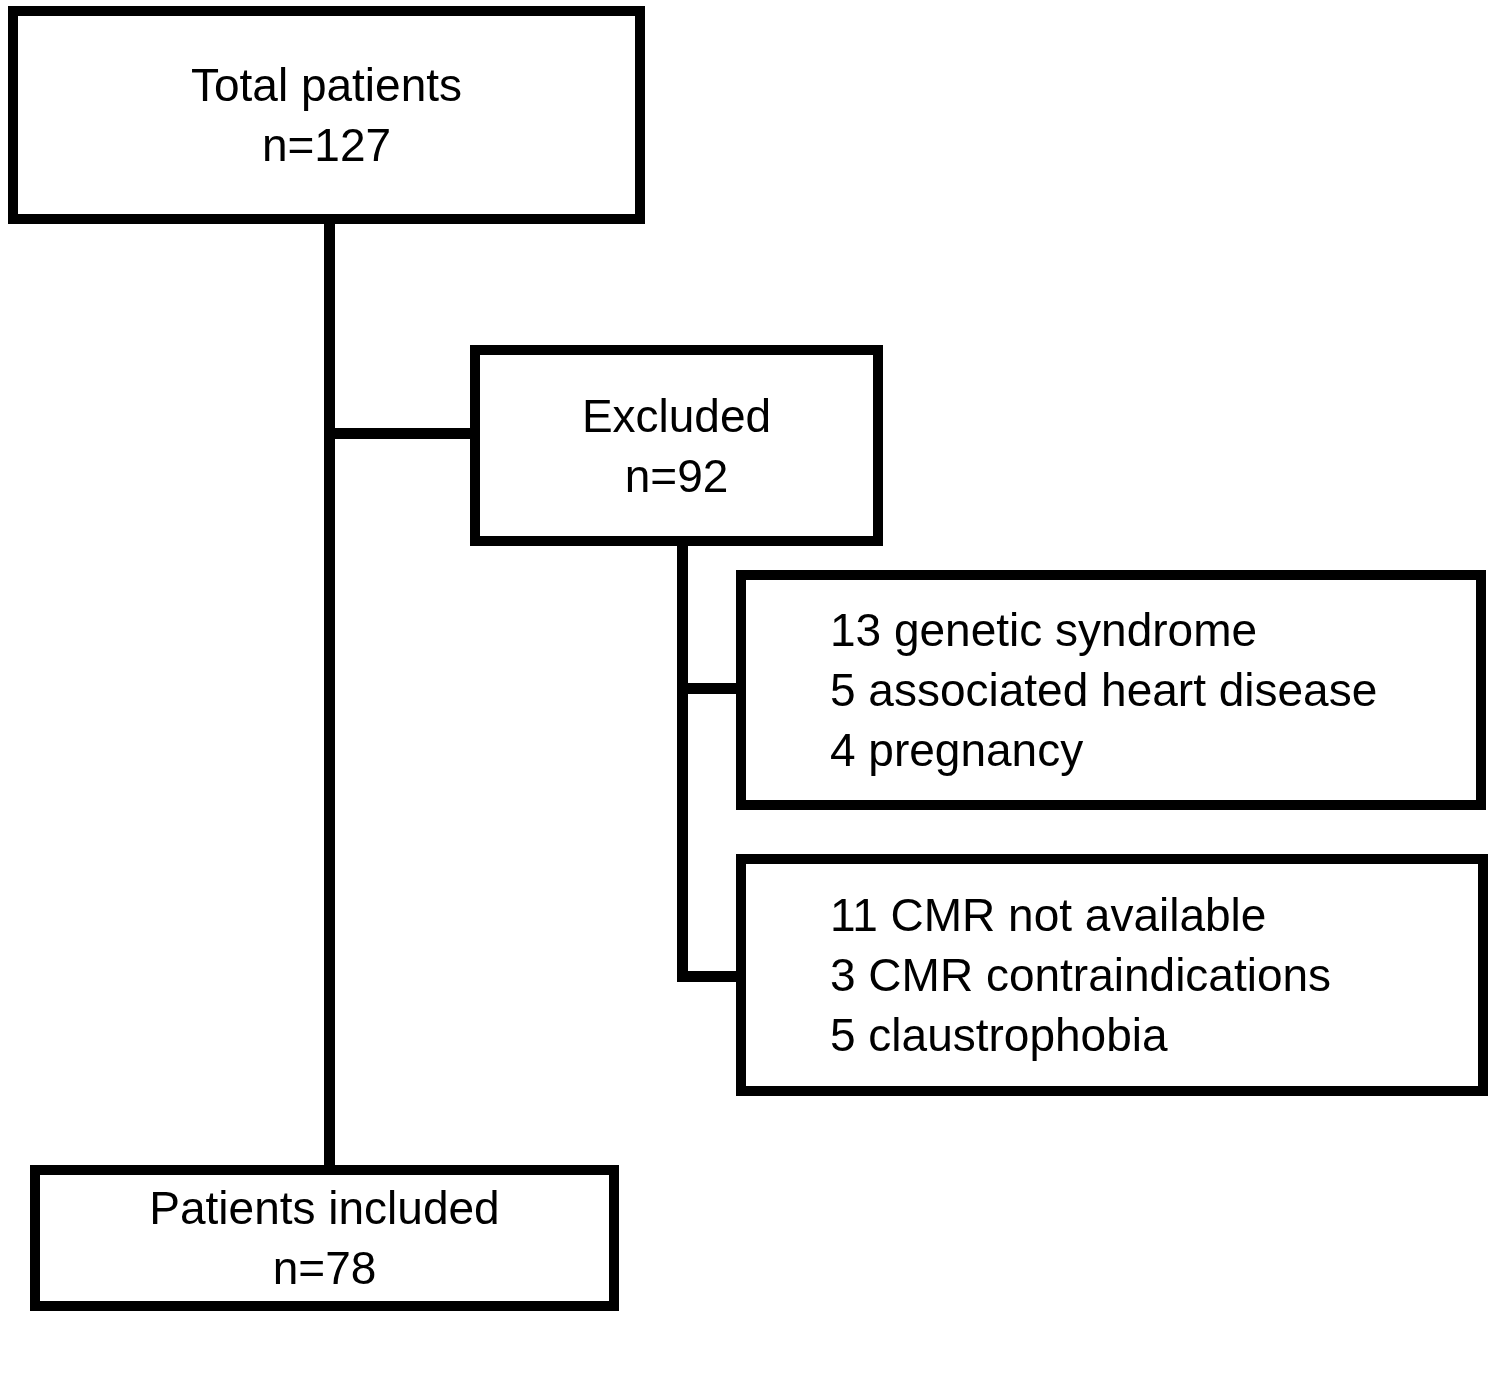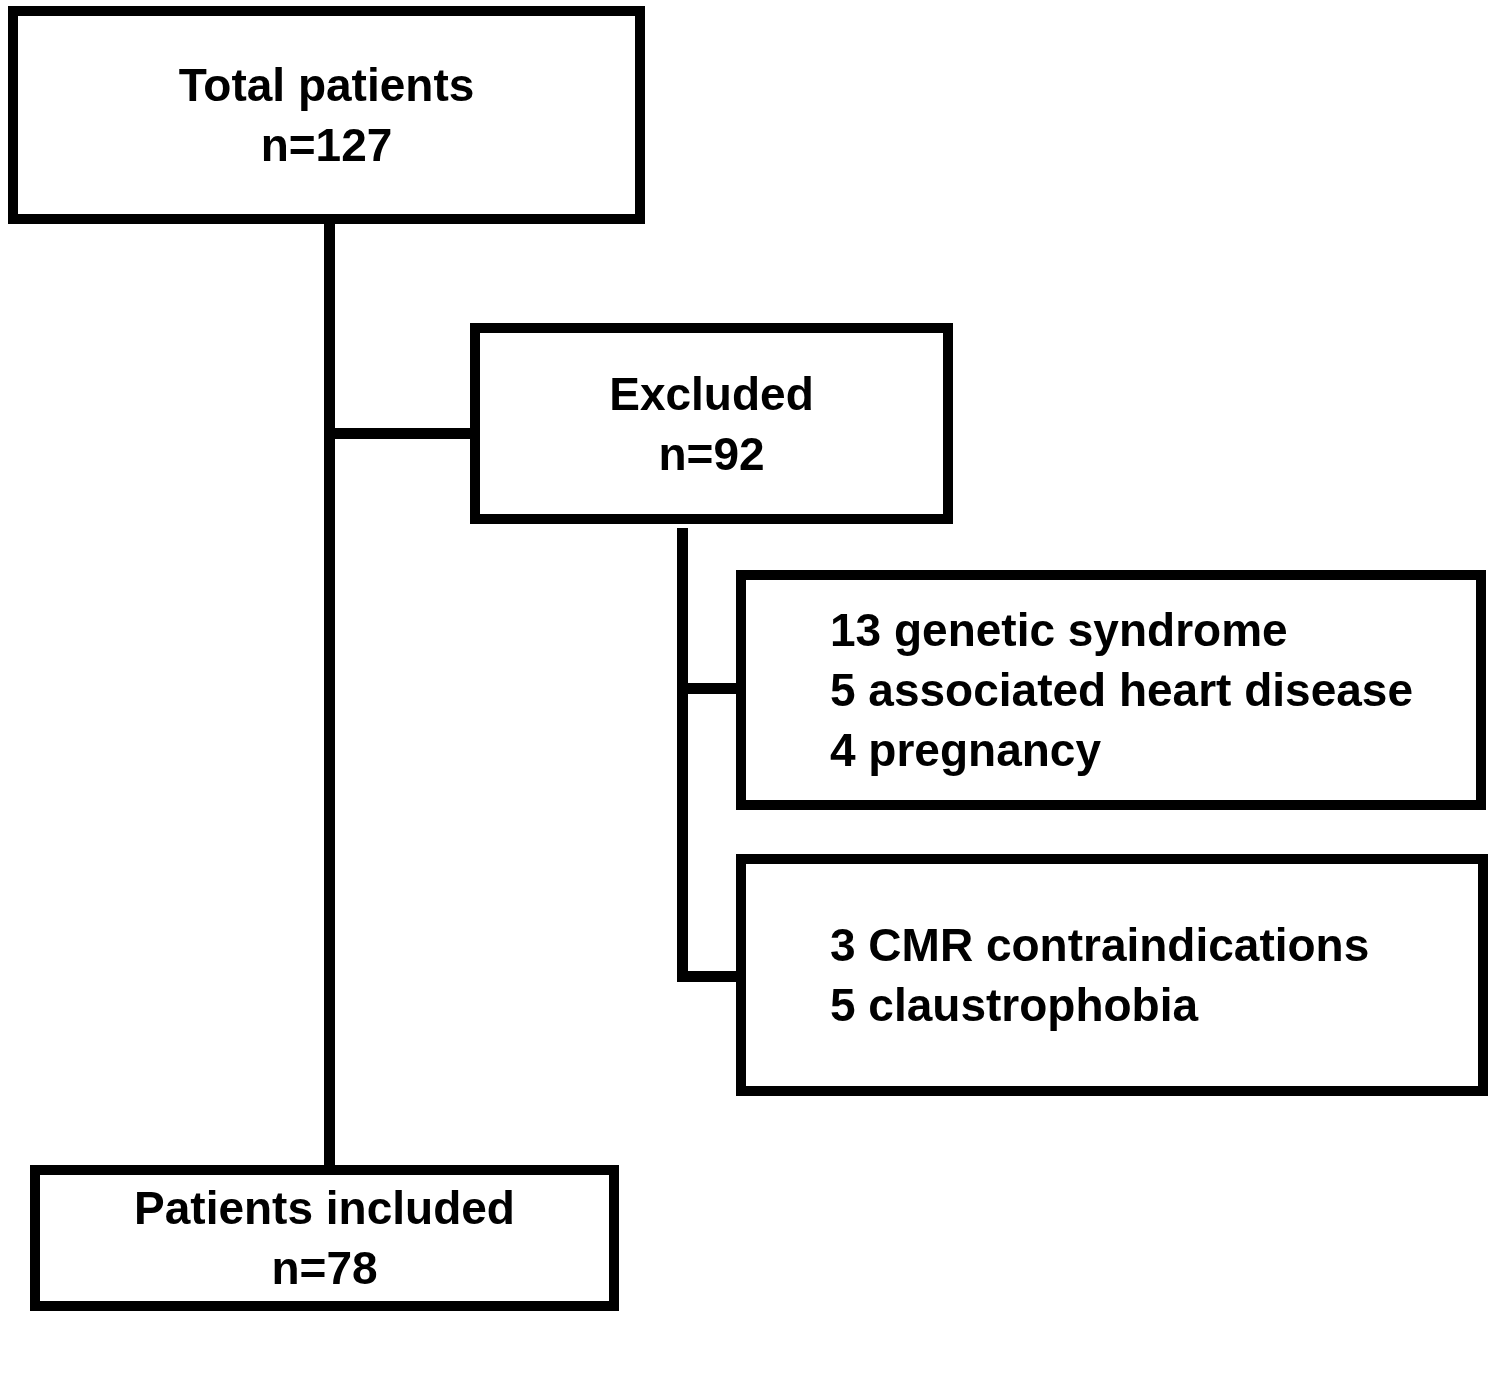--- a/index.html
+++ b/index.html
@@ -19,21 +19,21 @@
   .node {
     position: absolute;
     box-sizing: border-box;
     border: 10px solid #000000;
     background: #ffffff;
     display: flex;
     flex-direction: column;
     justify-content: center;
     font-size: 46px;
     line-height: 60px;
-    font-weight: 700;
+    font-weight: 400;
   }
   .node.centered {
     align-items: center;
     text-align: center;
   }
   .node.leftalign {
     align-items: flex-start;
     text-align: left;
     padding-left: 84px;
   }
@@ -51,32 +51,33 @@
   <div class="edge" style="left:324px; top:428px; width:156px; height:11px"></div>
   <div class="edge" style="left:677px; top:528px; width:11px; height:454px"></div>
   <div class="edge" style="left:677px; top:683px; width:65px; height:11px"></div>
   <div class="edge" style="left:677px; top:971px; width:65px; height:11px"></div>
 
   <div class="node centered" style="left:8px; top:6px; width:637px; height:218px">
     <div>Total patients</div>
     <div>n=127</div>
   </div>
 
-  <div class="node centered" style="left:470px; top:323px; width:483px; height:201px">
+  <div class="node centered" style="left:470px; top:345px; width:413px; height:201px">
     <div>Excluded</div>
     <div>n=92</div>
   </div>
 
   <div class="node leftalign" style="left:736px; top:570px; width:750px; height:240px">
     <div>13 genetic syndrome</div>
     <div>5 associated heart disease</div>
     <div>4 pregnancy</div>
   </div>
 
   <div class="node leftalign" style="left:736px; top:854px; width:752px; height:242px">
+    <div>11 CMR not available</div>
     <div>3 CMR contraindications</div>
     <div>5 claustrophobia</div>
   </div>
 
   <div class="node centered" style="left:30px; top:1165px; width:589px; height:146px">
     <div>Patients included</div>
     <div>n=78</div>
   </div>
 
 </div>

